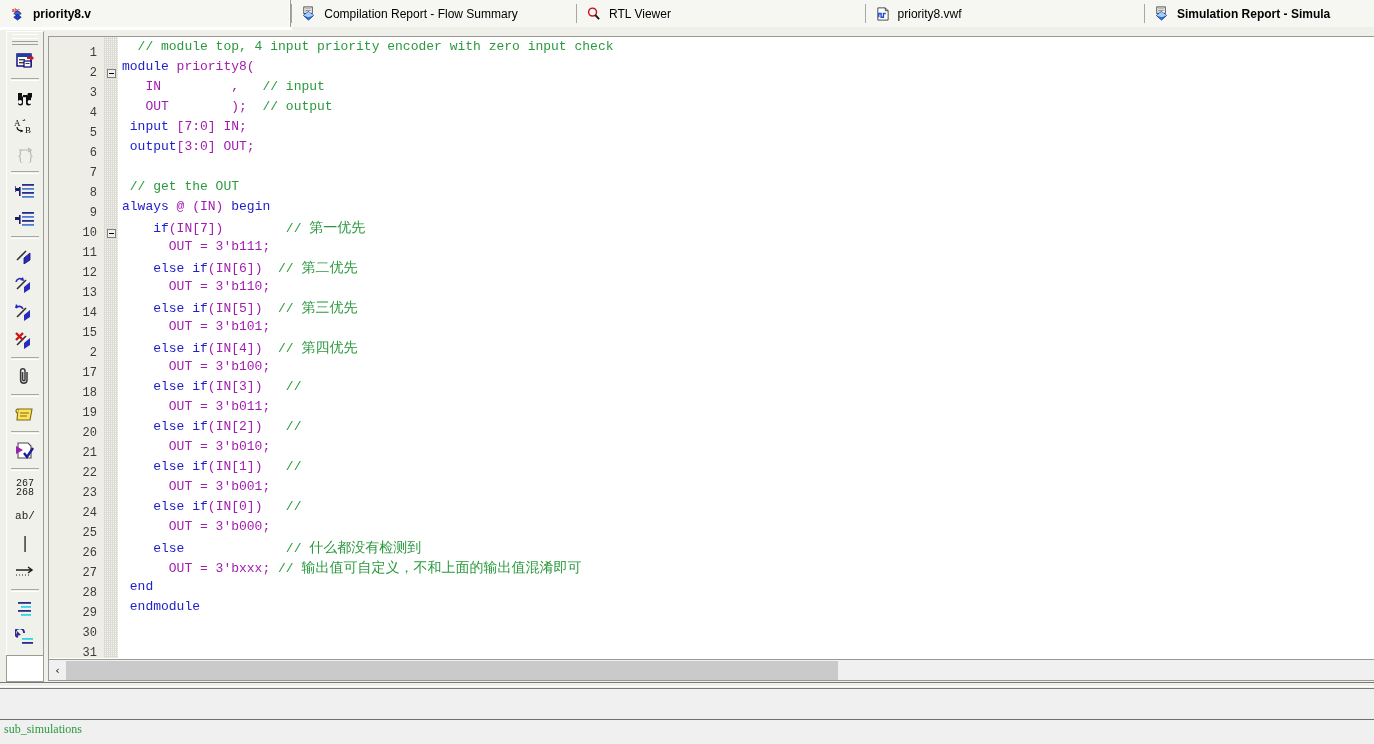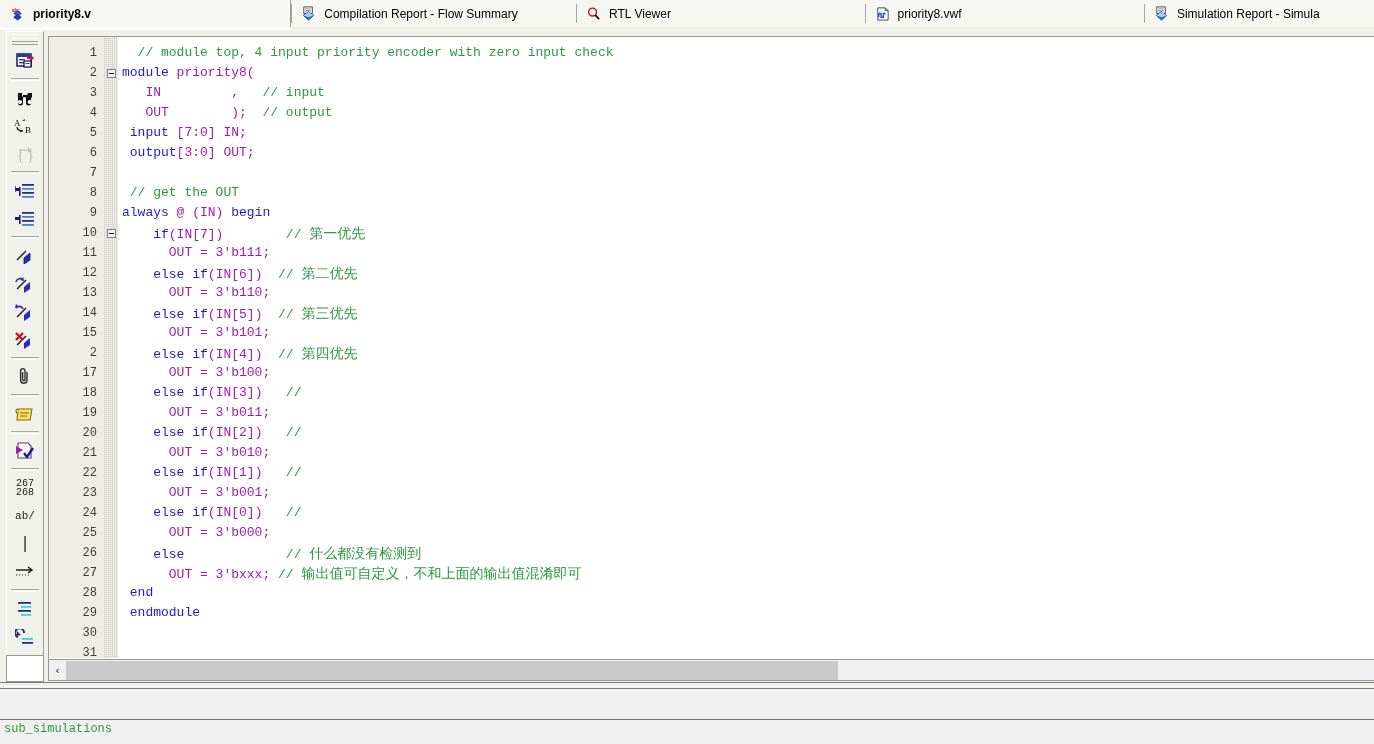--- a/index.html
+++ b/index.html
@@ -168,21 +168,20 @@
     box-sizing: border-box;
   }
   .foldbox::before {
     content: "";
     position: absolute;
     left: 1px; right: 1px; top: 3px;
     height: 1px; background: #000;
   }
   .codecol {
     flex: 1 1 auto;
-    padding-top: 6px;
     padding-left: 4px;
     overflow: hidden;
   }
   .code-line {
     height: 20px;
     line-height: 20px;
     font-family: "Liberation Mono", monospace;
     font-size: 13px;
     white-space: pre;
     color: #000000;
@@ -240,21 +239,21 @@
   }
   .bottom-strip {
     position: absolute;
     left: 0; top: 27px;
     width: 1374px; height: 1px;
     background: #6f6f68;
   }
   .bottom-text {
     position: absolute;
     left: 4px; top: 30px;
-    font-family: Liberation Mono, monospace;
+    font-family: Liberation Serif, serif;
     font-size: 12px;
     color: #2a9a3d;
     white-space: pre;
   }
   .corner-box {
     position: absolute;
     left: 6px; top: 655px;
     width: 38px; height: 27px;
     background: #ffffff;
     border: 1px solid #9c9c94;
@@ -301,21 +300,21 @@
       <div class="tab sep" style="width: 280px;">
         <span style="flex: 0 0 auto; width: 16px; height: 16px; display: block;">
           <svg class="tabicon" viewBox="0 0 16 16">
             <path d="M3 2 h8 l3 3 v10 h-11 z" fill="#ffffff" stroke="#303030" stroke-width="0.9"></path>
             <path d="M11 2 v3 h3" fill="none" stroke="#303030" stroke-width="0.9"></path>
             <path d="M4 12 v-4 h2.5 v4 h2.5 v-4 h2.5" fill="none" stroke="#1d4fd0" stroke-width="1.5"></path>
           </svg>
         </span>
         <span class="tab-label">priority8.vwf</span>
       </div>
-      <div class="tab sep" style="width: 226px;">
+      <div class="tab sep" style="width: 226px; font-weight: bold;">
         <span style="flex: 0 0 auto; width: 16px; height: 16px; display: block;">
           <svg class="tabicon" viewBox="0 0 16 16">
             <rect x="3" y="1" width="9" height="7" fill="#ffffff" stroke="#303030" stroke-width="0.9"></rect>
             <path d="M4.5 3 h6 M4.5 4.8 h6 M4.5 6.4 h4" stroke="#606060" stroke-width="0.7"></path>
             <path d="M8 6 l5.5 4 l-5.5 5 l-5.5 -5 z" fill="#2b6fe0" stroke="#10206e" stroke-width="0.8"></path>
             <path d="M8 6 l5.5 4 l-5.5 2 l-5.5 -2 z" fill="#9fd0ff"></path>
           </svg>
         </span>
         <span class="tab-label">Simulation Report - Simula</span>
       </div>

